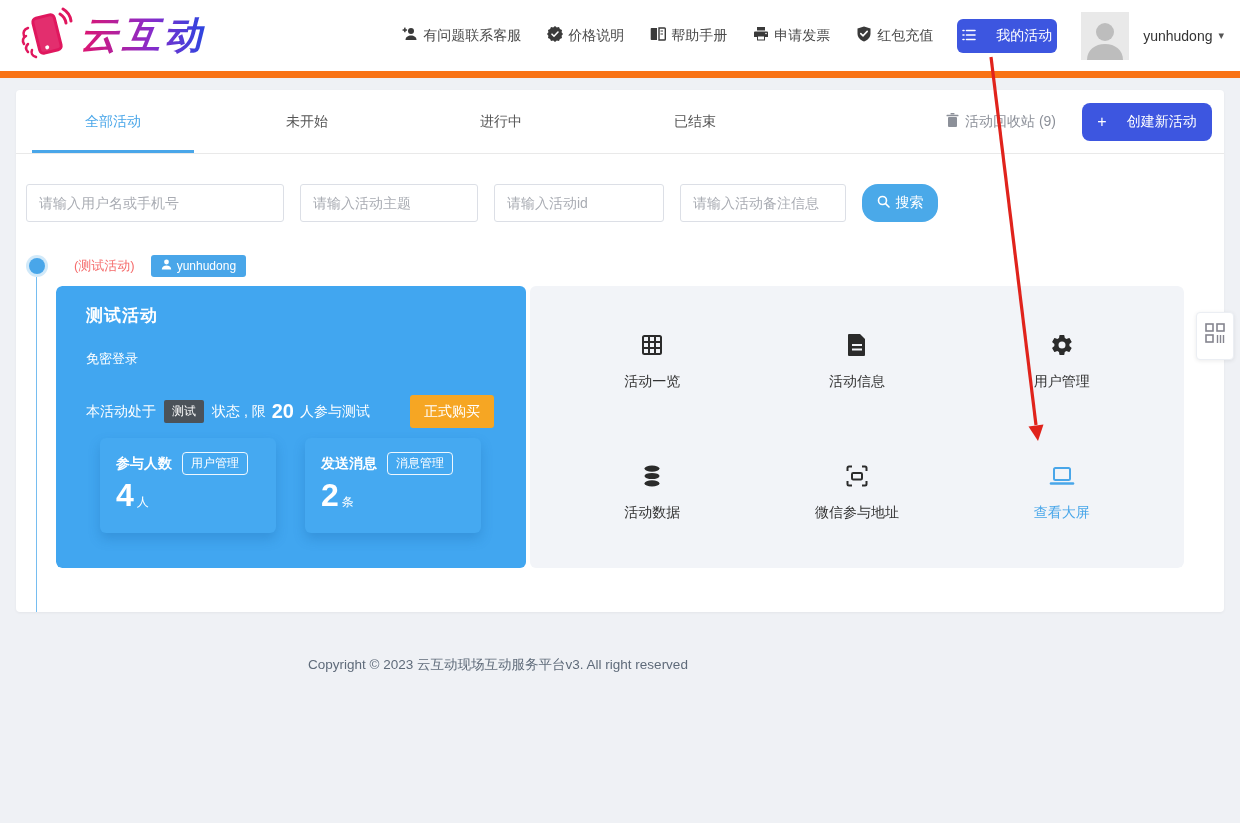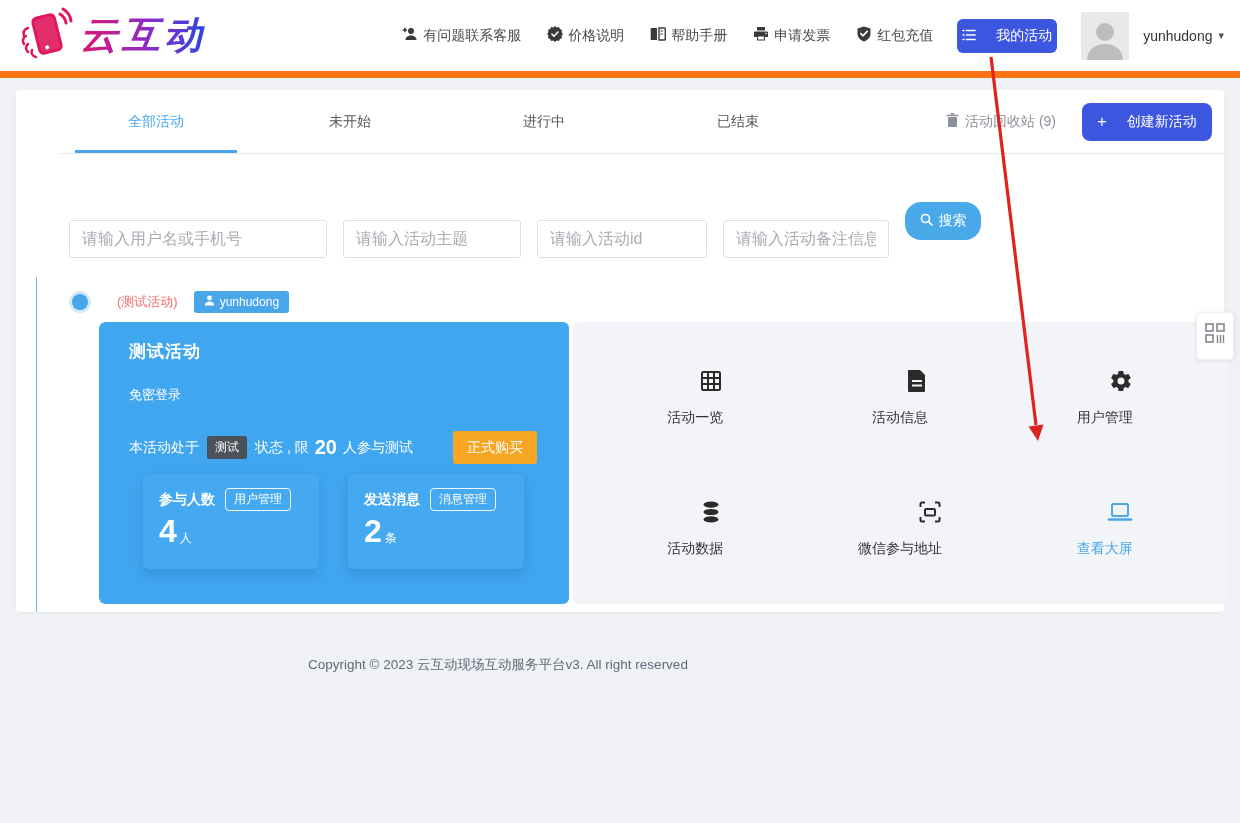--- a/index.html
+++ b/index.html
@@ -38,21 +38,21 @@
     width:48px; height:48px; margin-left:24px; background:#e9e9e9;
     overflow:hidden; display:flex; align-items:flex-end; justify-content:center;
   }
   .user-menu { display:flex; align-items:center; gap:6px; margin-left:14px; cursor:pointer; }
   .user-name { font-size:14px; color:#333; }
   .caret { font-size:11px; color:#555; }
 
   
   .card {
     position:absolute; top:90px; left:16px; width:1208px; height:522px;
-    background:#fff; border-radius:4px; box-shadow:0 1px 3px rgba(0,0,0,.05);padding-left:43px;
+    background:#fff; border-radius:4px; box-shadow:0 1px 3px rgba(0,0,0,.05);
   }
   .tabs-row { height:64px; display:flex; align-items:center; border-bottom:1px solid #e9e9e9; padding-right:12px; }
   .tabs { display:flex; height:100%; }
   .tab {
     width:194px; height:100%; display:flex; align-items:center; justify-content:center;
     font-size:14px; color:#555; cursor:pointer; position:relative;
   }
   .tab.active { color:#49a6e9; }
   .tab.active::after {
     content:""; position:absolute; left:16px; right:16px; bottom:0; height:3px; background:#49a6e9;
@@ -61,21 +61,21 @@
     margin-left:auto; display:flex; align-items:center; gap:6px;
     color:#8c9099; font-size:14px; cursor:pointer; margin-right:26px;
   }
   .create-btn { width:130px; height:38px; border-radius:8px; font-size:14px; }
   .plus-glyph { font-size:16px; line-height:1; }
 
   
   .search-row { display:flex; align-items:center; margin:30px 0 0 10px; gap:16px; }
   .search-row input {
     height:38px; border:1px solid #dcdfe6; border-radius:3px; padding:0 12px;
-    font-size:16px; color:#333; font-family:inherit; outline:none; background:#fff;margin-top:36px;
+    font-size:14px; color:#333; font-family:inherit; outline:none; background:#fff;
   }
   .search-row input::placeholder { color:#a9acb3; }
   .in-1{width:258px}.in-2{width:178px}.in-3{width:170px}.in-4{width:166px}
   .search-btn {
     width:76px; height:38px; background:#4aa9e9; border:none; border-radius:16px;
     color:#fff; font-size:14px; font-family:inherit; cursor:pointer;
     display:flex; align-items:center; justify-content:center; gap:6px;
   }
 
   
@@ -128,21 +128,21 @@
   }
   .stat-value { font-size:32px; font-weight:bold; margin-top:4px; line-height:1; }
   .stat-unit { font-size:12px; font-weight:normal; margin-left:3px; }
 
   .gray-panel {
     flex:1; margin-left:4px; background:#f2f4f8; border-radius:6px;
     display:grid; grid-template-columns:repeat(3,1fr); grid-template-rows:1fr 1fr;
     place-items:center; padding:10px 20px;
   }
   .action-item {
-    display:flex; flex-direction:column; align-items:flex-end; gap:15px;
+    display:flex; flex-direction:column; align-items:center; gap:15px;
     color:#333; cursor:pointer;
   }
   .action-item .a-icon { color:#2b2b2b; height:26px; display:flex; align-items:center; }
   .action-label { font-size:14px; }
   .action-item.highlight { color:#49a6e9; }
   .action-item.highlight .a-icon { color:#49a6e9; }
   .action-item.highlight .action-label { color:#49a6e9; }
 
   
   .float-widget {

